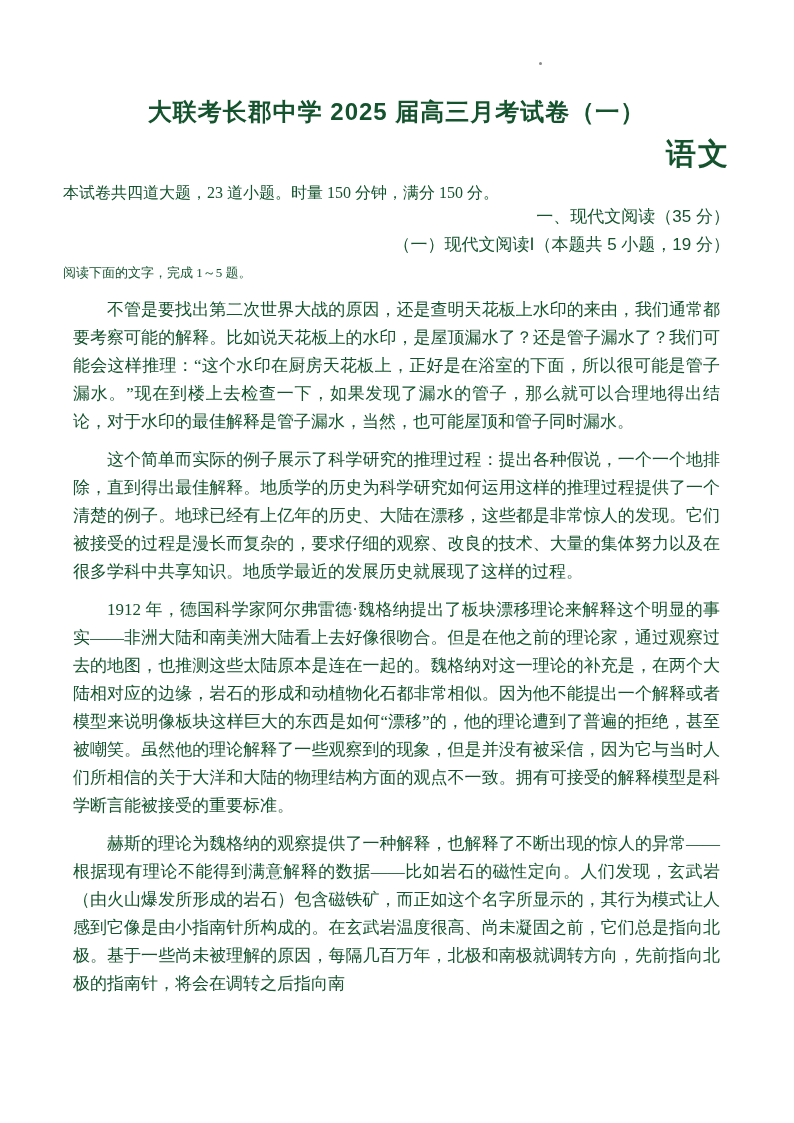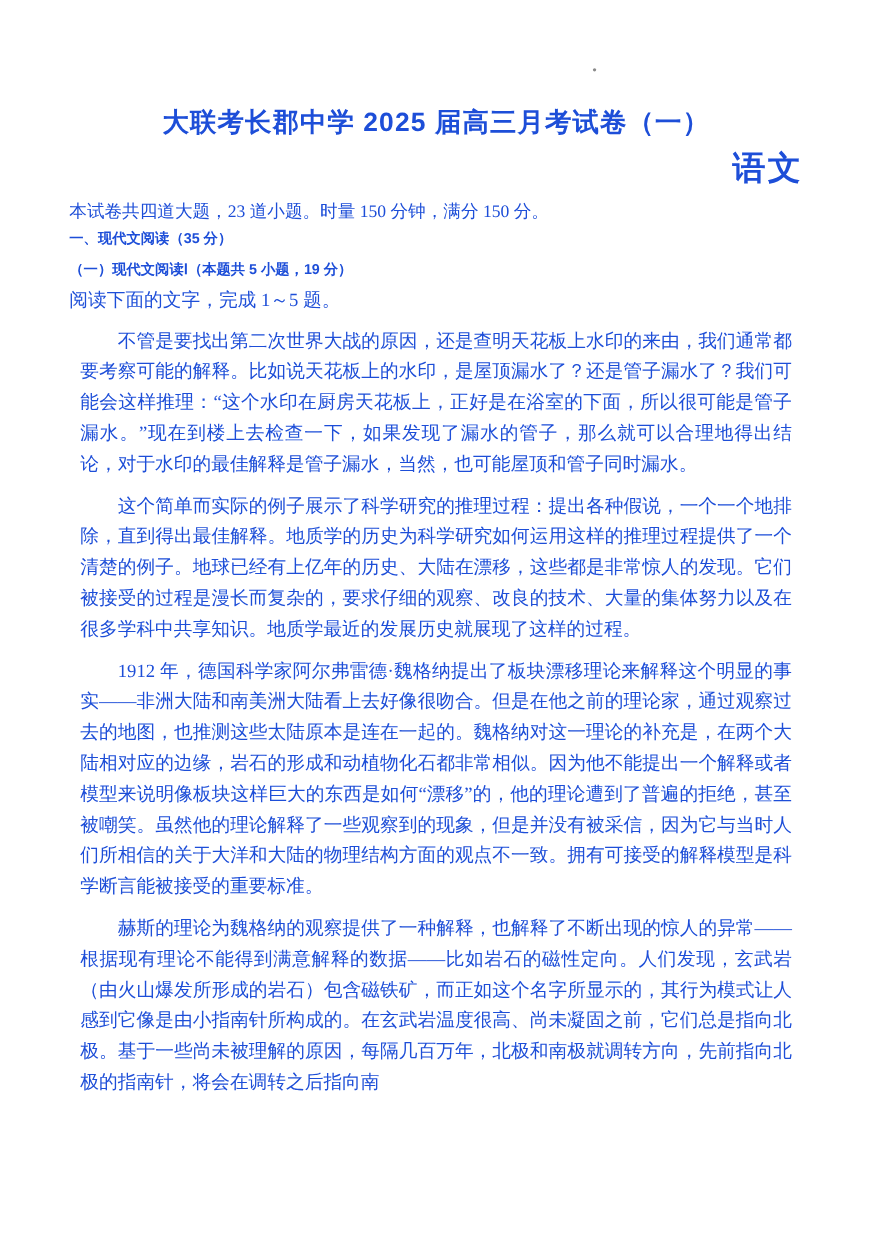--- a/index.html
+++ b/index.html
@@ -7,21 +7,21 @@
     padding: 0;
     background: #ffffff;
   }
   .page {
     position: relative;
     width: 794px;
     height: 1123px;
     background: #ffffff;
     box-sizing: border-box;
     padding: 96px 64px 0 63px;
-    color: #1d4ed8;
+    color: #14532d;
     font-family: "Liberation Serif", serif;
     overflow: hidden;
   }
   .artifact-dot {
     position: absolute;
     left: 539px;
     top: 62px;
     width: 3px;
     height: 3px;
     background: #8a8a8a;
@@ -59,27 +59,28 @@
   .score-underline {
     display: inline-block;
     width: 100px;
     height: 14px;
     border-bottom: 1.5px solid #1a1a1a;
     vertical-align: baseline;
   }
   .section-heading,
   .subsection-heading {
     font-family: "Liberation Sans", sans-serif;
-    font-weight: bold;
-    font-size: 13px;
+    font-weight: normal;
+    font-size: 17px;
     line-height: 26px;
     margin: 0 0 2px 0;
+    text-align: right;
   }
   .reading-instruction {
-    font-size: 17px;
+    font-size: 13px;
     line-height: 26px;
     margin: 0 0 6px 0;
   }
   .passage p {
     font-size: 17px;
     line-height: 28px;
     margin: 10px;
     text-align: justify;
     text-indent: 2em;
   }

